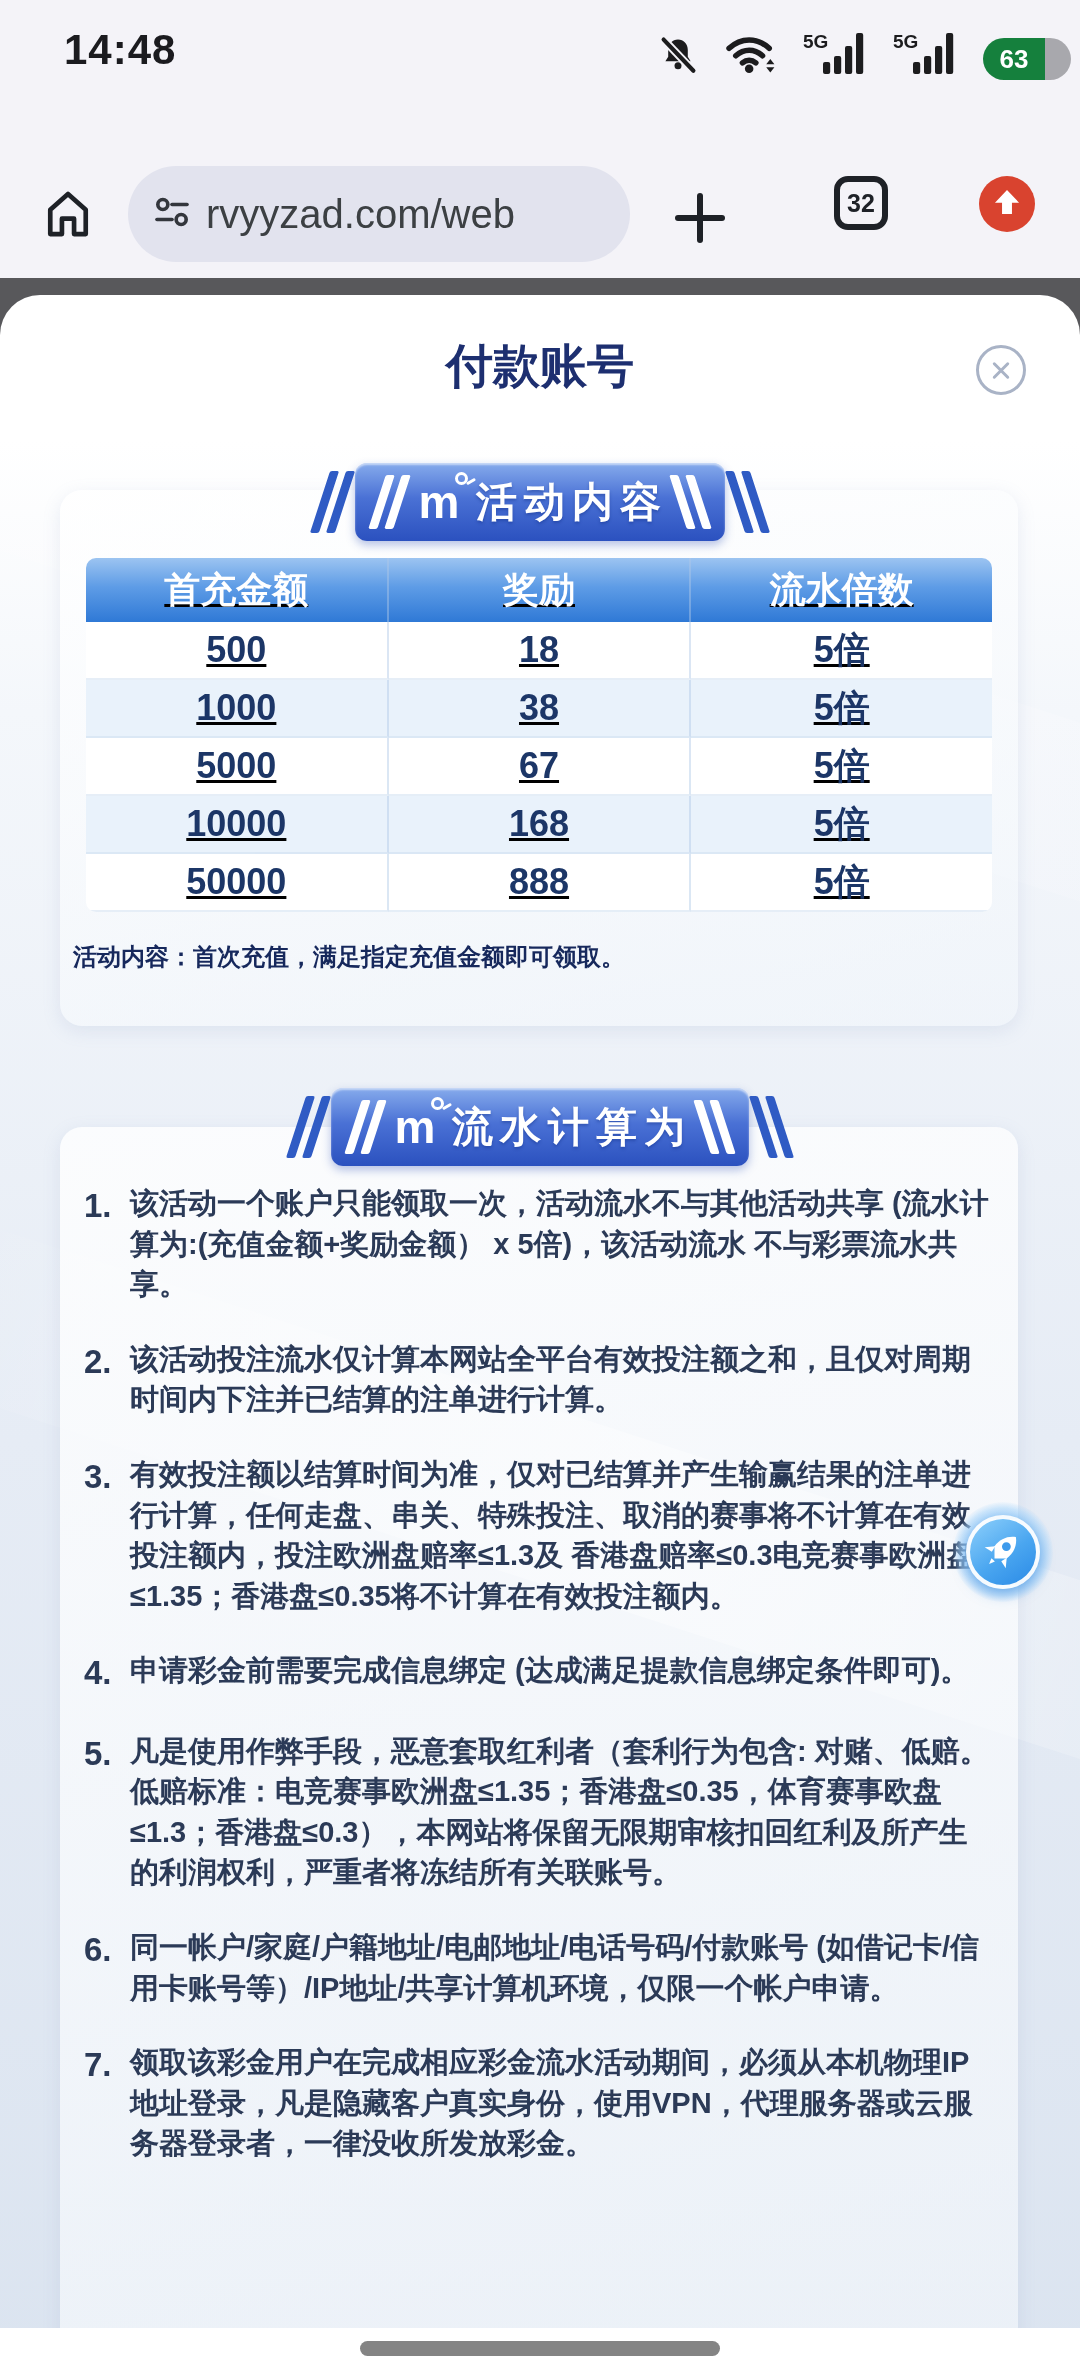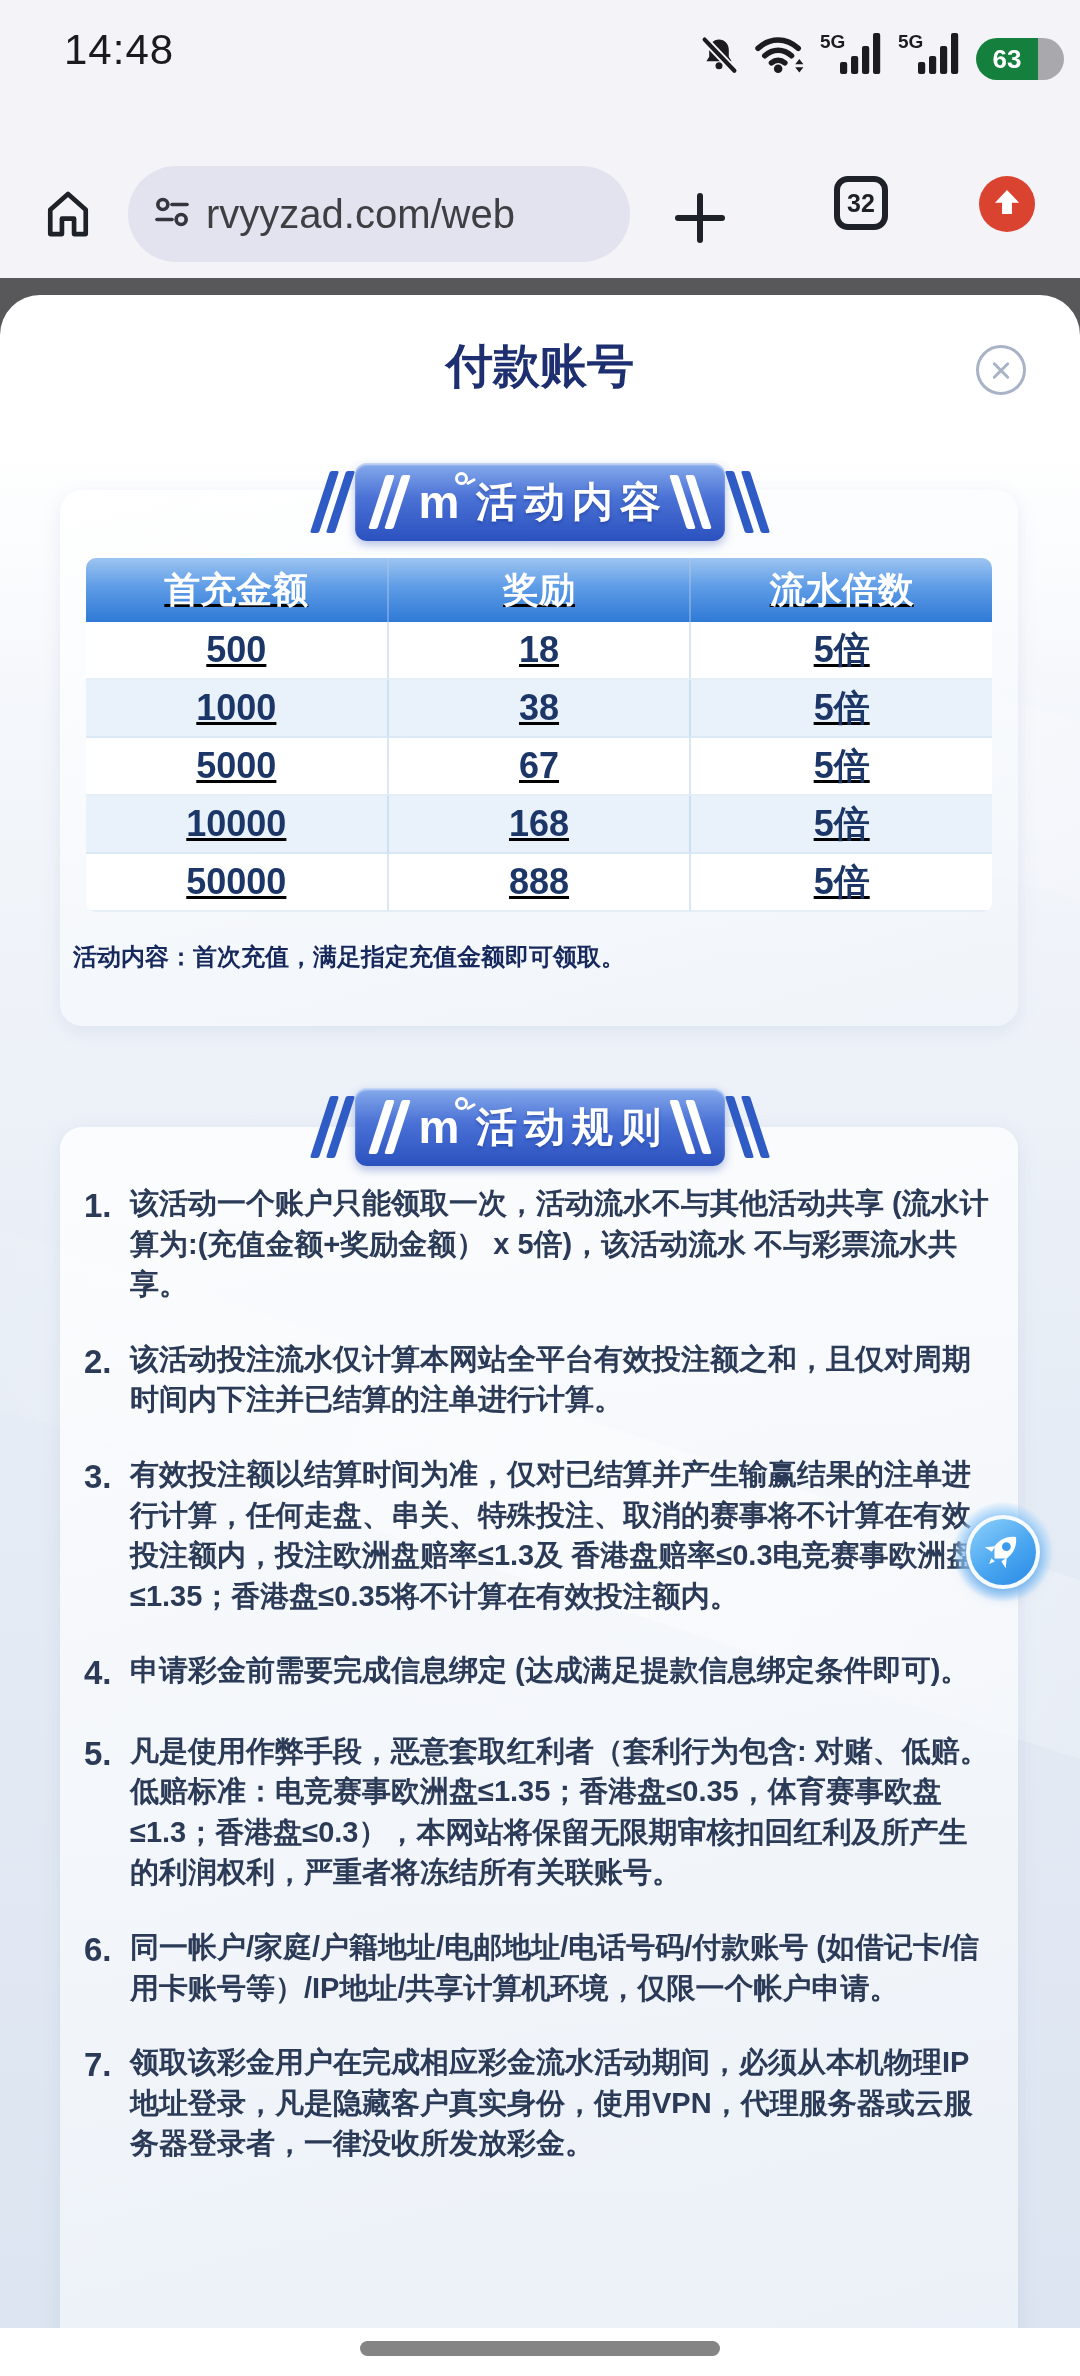--- a/index.html
+++ b/index.html
@@ -4,22 +4,22 @@
 <style>
   html,body{margin:0;padding:0;}
   body{
     width:1080px;height:2376px;position:relative;overflow:hidden;
     background:#f4f3f8;
     font-family:"Liberation Sans","DejaVu Sans",sans-serif;
     -webkit-font-smoothing:antialiased;
   }
   
   .status-bar{position:absolute;top:0;left:0;right:0;height:150px;background:#f4f3f8;z-index:5;}
-  .clock{position:absolute;left:64px;top:26px;font-size:42px;font-weight:400;color:#1b1b1f;letter-spacing:1px;}
-  .status-icons{position:absolute;right:16px;top:34px;display:flex;align-items:flex-end;gap:14px;height:46px;}
+  .clock{position:absolute;left:64px;top:26px;font-size:42px;font-weight:700;color:#1b1b1f;letter-spacing:1px;}
+  .status-icons{position:absolute;right:9px;top:34px;display:flex;align-items:flex-end;gap:26px;height:46px;}
   .battery{width:88px;height:42px;border-radius:21px;overflow:hidden;display:flex;}
   .battery .fill{width:62px;background:#15803d;color:#fff;font-size:26px;font-weight:700;
     display:flex;align-items:center;justify-content:center;}
   .battery .empty{flex:1;background:#a8a8ad;}
   
   .toolbar{position:absolute;top:150px;left:0;right:0;height:128px;background:#f4f3f8;z-index:5;}
   .home-btn{position:absolute;left:40px;top:36px;width:56px;height:56px;}
   .omnibox{position:absolute;left:128px;top:16px;width:502px;height:96px;background:#e2e3ee;
     border-radius:48px;display:flex;align-items:center;padding:0 24px;box-sizing:border-box;overflow:hidden;}
   .omnibox .url{font-size:40px;color:#3c4043;white-space:nowrap;overflow:hidden;max-width:400px;margin-left:14px;}
@@ -293,21 +293,21 @@
     <span class="banner">
       <span class="chevs white lean-r">
           <i></i>
           <i></i>
         </span>
       <span class="brand">
         <span>m</span>
         <span class="ball"></span>
         <span class="dash"></span>
       </span>
-      <span class="label">活动规则</span>
+      <span class="label">流水计算为</span>
       <span class="chevs white lean-l">
           <i></i>
           <i></i>
         </span>
     </span>
     <span class="chevs blue lean-l">
         <i></i>
         <i></i>
       </span>
   </div>

